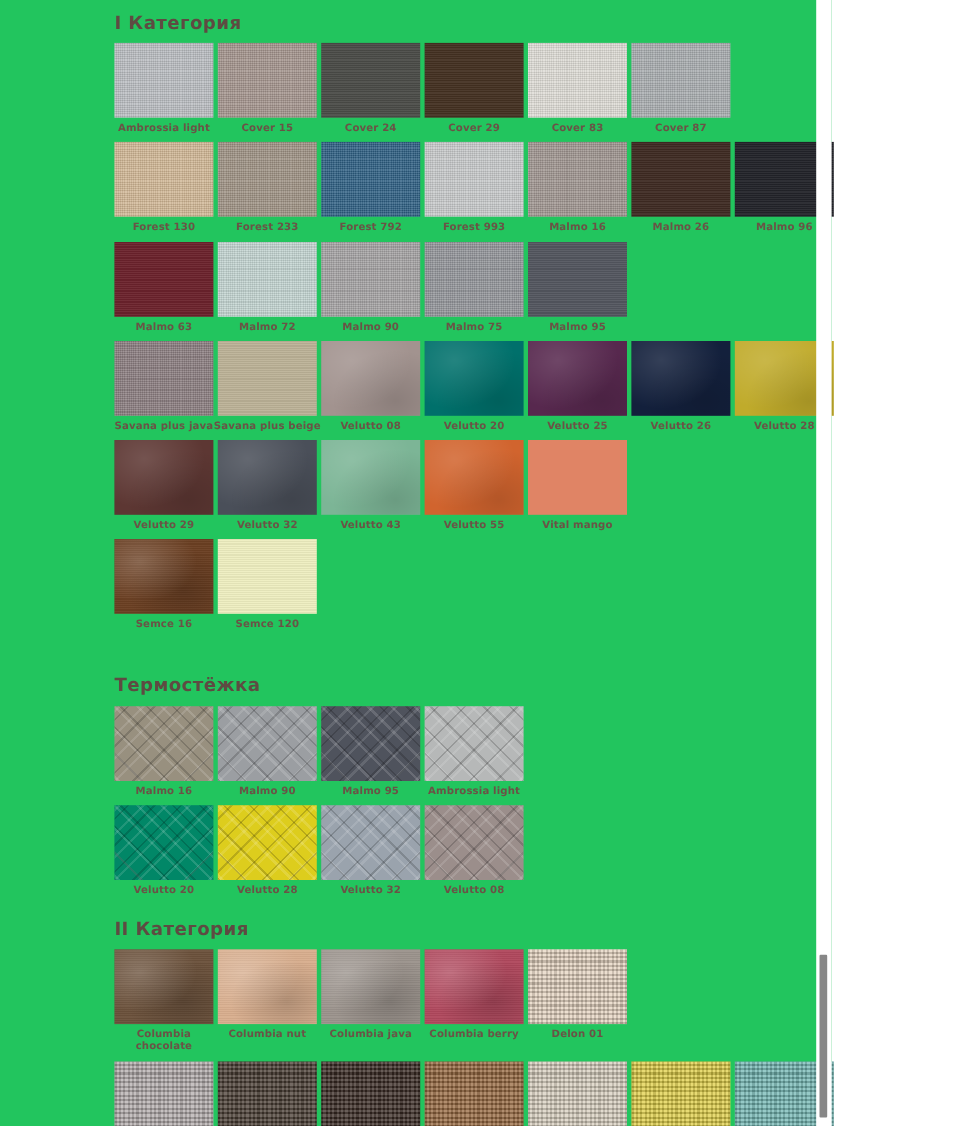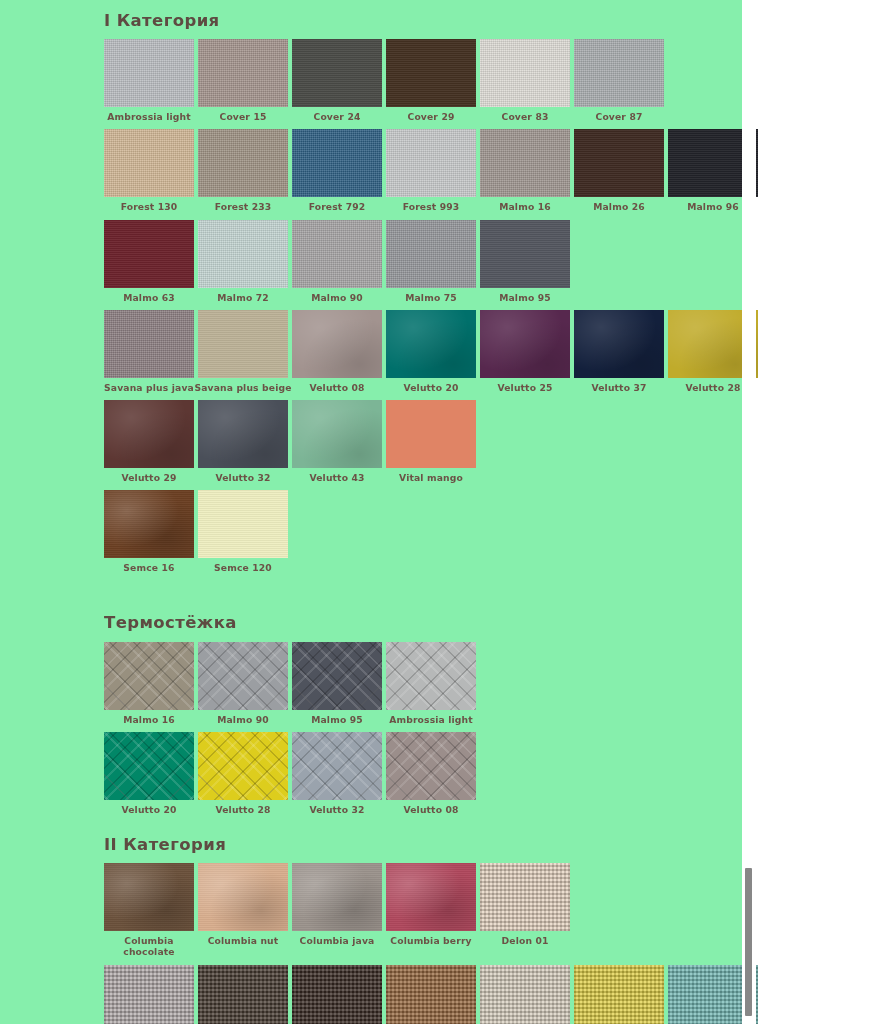--- a/index.html
+++ b/index.html
@@ -6,21 +6,21 @@
   html, body {
     margin: 0; padding: 0;
     background: #ffffff;
     width: 872px; height: 1024px;
     overflow: hidden;
     font-family: "DejaVu Sans", "Liberation Sans", sans-serif;
   }
   #page {
     position: relative;
     width: 756px; height: 1024px;
-    background: #86efac;
+    background: #22c55e;
   }
   .content {
     position: absolute;
     left: 104px; top: 0;
     width: 660px;
   }
   .section { margin: 0; }
   .section-title {
     font-size: 16.5px;
     font-weight: bold;
@@ -268,21 +268,21 @@
             <div class="cell">
               <div class="swatch" style="background-color: rgb(87, 40, 78);">
                 <div class="tex tex-velvet"></div>
               </div>
               <div class="label">Velutto 25</div>
             </div>
             <div class="cell">
               <div class="swatch" style="background-color: rgb(19, 32, 60);">
                 <div class="tex tex-velvet"></div>
               </div>
-              <div class="label">Velutto 37</div>
+              <div class="label">Velutto 26</div>
             </div>
             <div class="cell">
               <div class="swatch" style="background-color: rgb(192, 171, 43);">
                 <div class="tex tex-velvet"></div>
               </div>
               <div class="label">Velutto 28</div>
             </div>
           </div>
           <div class="row">
             <div class="cell">
@@ -295,20 +295,26 @@
               <div class="swatch" style="background-color: rgb(74, 79, 89);">
                 <div class="tex tex-velvet"></div>
               </div>
               <div class="label">Velutto 32</div>
             </div>
             <div class="cell">
               <div class="swatch" style="background-color: rgb(124, 181, 150);">
                 <div class="tex tex-velvet"></div>
               </div>
               <div class="label">Velutto 43</div>
+            </div>
+            <div class="cell">
+              <div class="swatch" style="background-color: rgb(209, 100, 46);">
+                <div class="tex tex-velvet"></div>
+              </div>
+              <div class="label">Velutto 55</div>
             </div>
             <div class="cell">
               <div class="swatch" style="background-color: rgb(224, 132, 101);">
                 <div class="tex tex-flat"></div>
               </div>
               <div class="label">Vital mango</div>
             </div>
           </div>
           <div class="row">
             <div class="cell">

